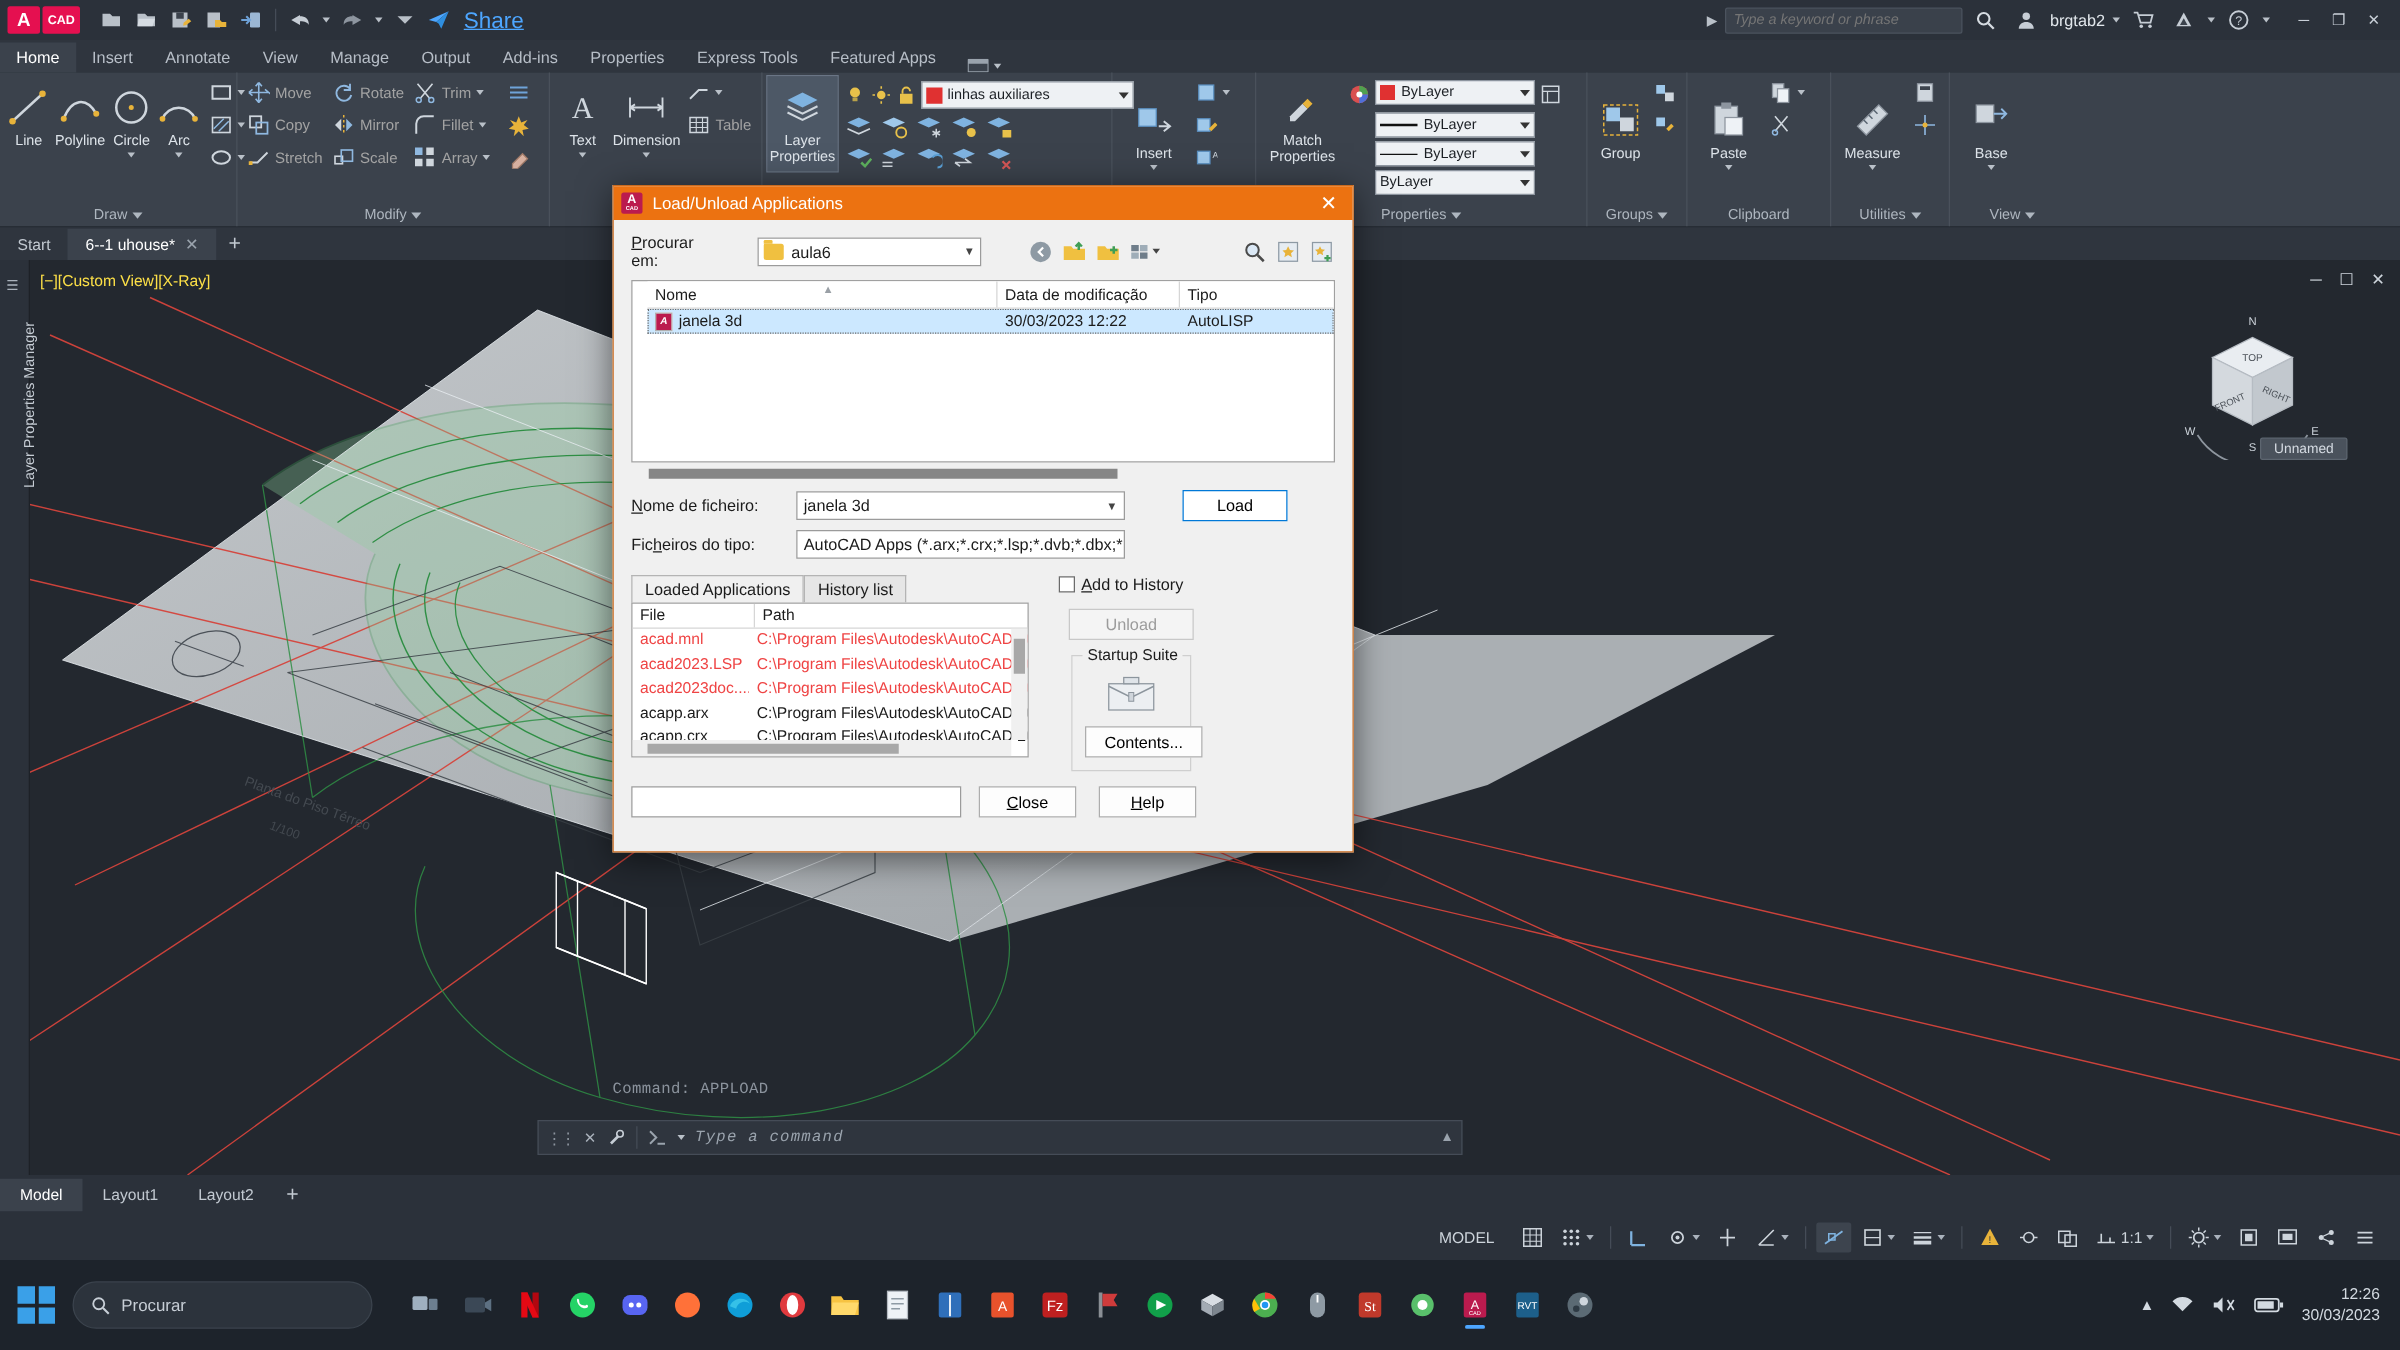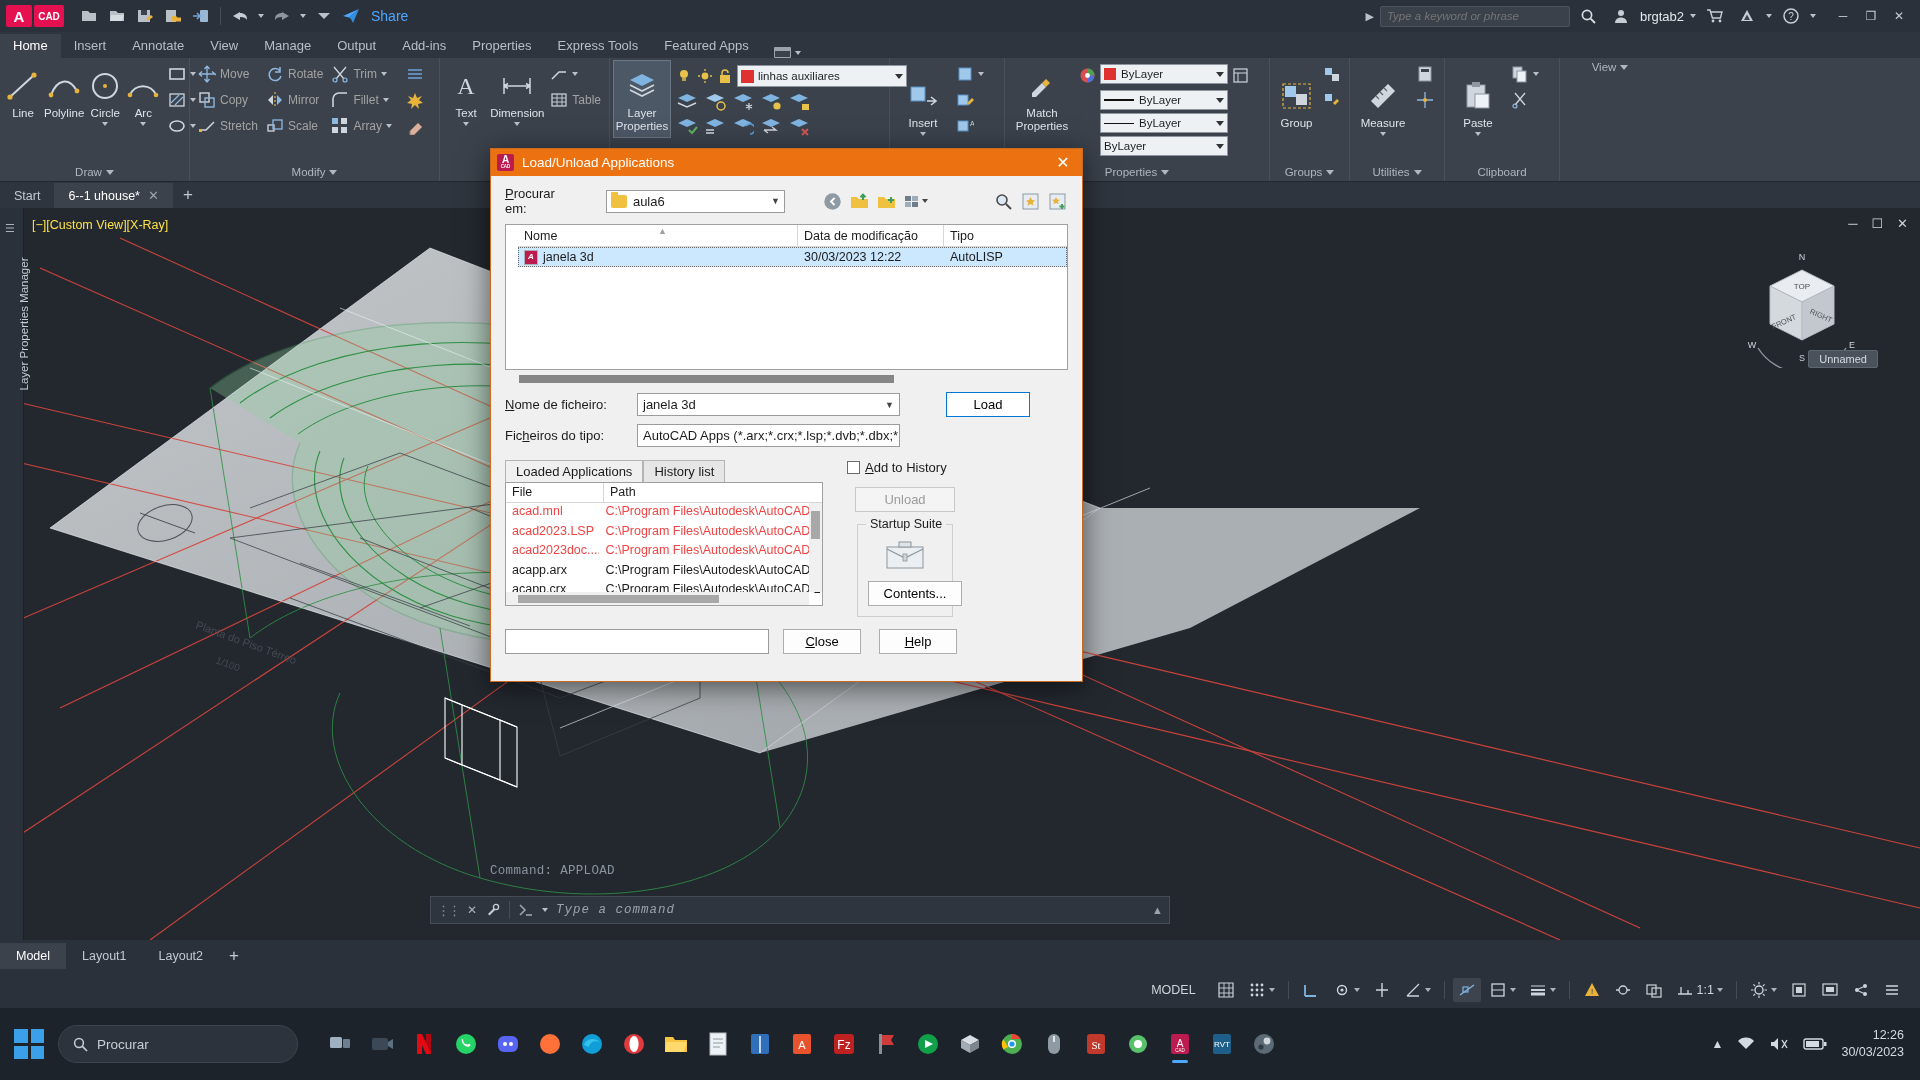--- a/index.html
+++ b/index.html
@@ -32,21 +32,21 @@
   .qat-btn {
     width: 26px; height: 24px; display: flex; align-items: center;
     justify-content: center; border-radius: 2px;
   }
   .qat-btn svg { display: block; }
   .qat-sep { width: 1px; height: 18px; background: #454c57; margin: 0 4px; }
   .tiny-caret {
     width: 0; height: 0; border-left: 3.5px solid transparent;
     border-right: 3.5px solid transparent; border-top: 4px solid #b9c0c8;
   }
-  .share-txt { color: #4da6ff; font-size: 14px; margin-left: 6px; }
+  .share-txt { color: #4da6ff; font-size: 18px; margin-left: 6px; text-decoration: underline; }
   .title-center {
     position: absolute; left: 0; right: 0; text-align: center;
     font-size: 13.5px; color: #dfe4ea; pointer-events: none;
   }
   .title-right {
     margin-left: auto; display: flex; align-items: center; gap: 6px;
     padding-right: 8px; position: relative; z-index: 3;
   }
   .search-box {
     display: flex; align-items: center; background: #3a414b;
@@ -960,53 +960,20 @@
               </svg>
           </div>
         </div>
       </div>
       <div class="panel-title">
         <span>Groups</span>
         <span class="caret-dn"></span>
       </div>
     </div>
 
-    <div class="panel" style="width:95px">
-      <div class="panel-body">
-        <div class="big-btn" style="margin-top:10px">
-          <span class="glyph">
-            <svg width="30" height="30" viewBox="0 0 30 30">
-                <path d="M3 20L20 3l7 7L10 27z" fill="#cfd6dd" stroke="#8d959f"></path>
-                <path d="M8 15l3 3M12 11l3 3M16 7l3 3" stroke="#5a6672" stroke-width="1.2"></path>
-              </svg>
-          </span>
-          <span>Measure</span>
-          <div class="tiny-caret" style="margin-top:2px"></div>
-        </div>
-        <div class="sm-col">
-          <div class="sm-row">
-            <svg class="icon-sq" viewBox="0 0 18 18">
-                <rect x="3" y="2" width="12" height="14" fill="#cfd6dd" stroke="#8d959f"></rect>
-                <rect x="5" y="4" width="8" height="3" fill="#3b424c"></rect>
-              </svg>
-          </div>
-          <div class="sm-row">
-            <svg class="icon-sq" viewBox="0 0 18 18">
-                <path d="M9 1v16M1 9h16" stroke="#8fb8e0" stroke-width="1.3"></path>
-                <circle cx="9" cy="9" r="2" fill="#e8b33a"></circle>
-              </svg>
-          </div>
-        </div>
-      </div>
-      <div class="panel-title">
-        <span>Utilities</span>
-        <span class="caret-dn"></span>
-      </div>
-    </div>
-
     <div class="panel" style="width:115px">
       <div class="panel-body">
         <div class="big-btn" style="margin-top:10px">
           <span class="glyph">
             <svg width="30" height="30" viewBox="0 0 30 30">
                 <rect x="4" y="4" width="18" height="22" fill="#cfd6dd" stroke="#8d959f"></rect>
                 <rect x="9" y="1" width="8" height="5" fill="#8d959f"></rect>
                 <rect x="12" y="13" width="14" height="14" fill="#eef2f6" stroke="#8d959f"></rect>
               </svg>
           </span>
@@ -1027,21 +994,66 @@
                 <circle cx="4" cy="15" r="2" stroke="#8fb8e0" stroke-width="1.2" fill="none"></circle>
               </svg>
           </div>
         </div>
       </div>
       <div class="panel-title">
         <span>Clipboard</span>
       </div>
     </div>
 
+    <div class="panel" style="width:95px">
+      <div class="panel-body">
+        <div class="big-btn" style="margin-top:10px">
+          <span class="glyph">
+            <svg width="30" height="30" viewBox="0 0 30 30">
+                <path d="M3 20L20 3l7 7L10 27z" fill="#cfd6dd" stroke="#8d959f"></path>
+                <path d="M8 15l3 3M12 11l3 3M16 7l3 3" stroke="#5a6672" stroke-width="1.2"></path>
+              </svg>
+          </span>
+          <span>Measure</span>
+          <div class="tiny-caret" style="margin-top:2px"></div>
+        </div>
+        <div class="sm-col">
+          <div class="sm-row">
+            <svg class="icon-sq" viewBox="0 0 18 18">
+                <rect x="3" y="2" width="12" height="14" fill="#cfd6dd" stroke="#8d959f"></rect>
+                <rect x="5" y="4" width="8" height="3" fill="#3b424c"></rect>
+              </svg>
+          </div>
+          <div class="sm-row">
+            <svg class="icon-sq" viewBox="0 0 18 18">
+                <path d="M9 1v16M1 9h16" stroke="#8fb8e0" stroke-width="1.3"></path>
+                <circle cx="9" cy="9" r="2" fill="#e8b33a"></circle>
+              </svg>
+          </div>
+        </div>
+      </div>
+      <div class="panel-title">
+        <span>Utilities</span>
+        <span class="caret-dn"></span>
+      </div>
+    </div>
+
     <div class="panel" style="width:100px;border-right:none">
+      <div class="panel-body">
+        <div class="big-btn" style="margin-top:10px">
+          <span class="glyph">
+            <svg width="30" height="30" viewBox="0 0 30 30">
+                <rect x="3" y="3" width="14" height="14" fill="#cfd6dd" stroke="#8d959f"></rect>
+                <path d="M17 10h10M23 6l4 4-4 4" stroke="#8fb8e0" stroke-width="1.5" fill="none"></path>
+              </svg>
+          </span>
+          <span>Base</span>
+          <div class="tiny-caret" style="margin-top:2px"></div>
+        </div>
+      </div>
       <div class="panel-title">
         <span>View</span>
         <span class="caret-dn"></span>
       </div>
     </div>
   </div>
 
   <div class="doc-tabs">
     <div class="doc-tab">
       <span>Start</span>

